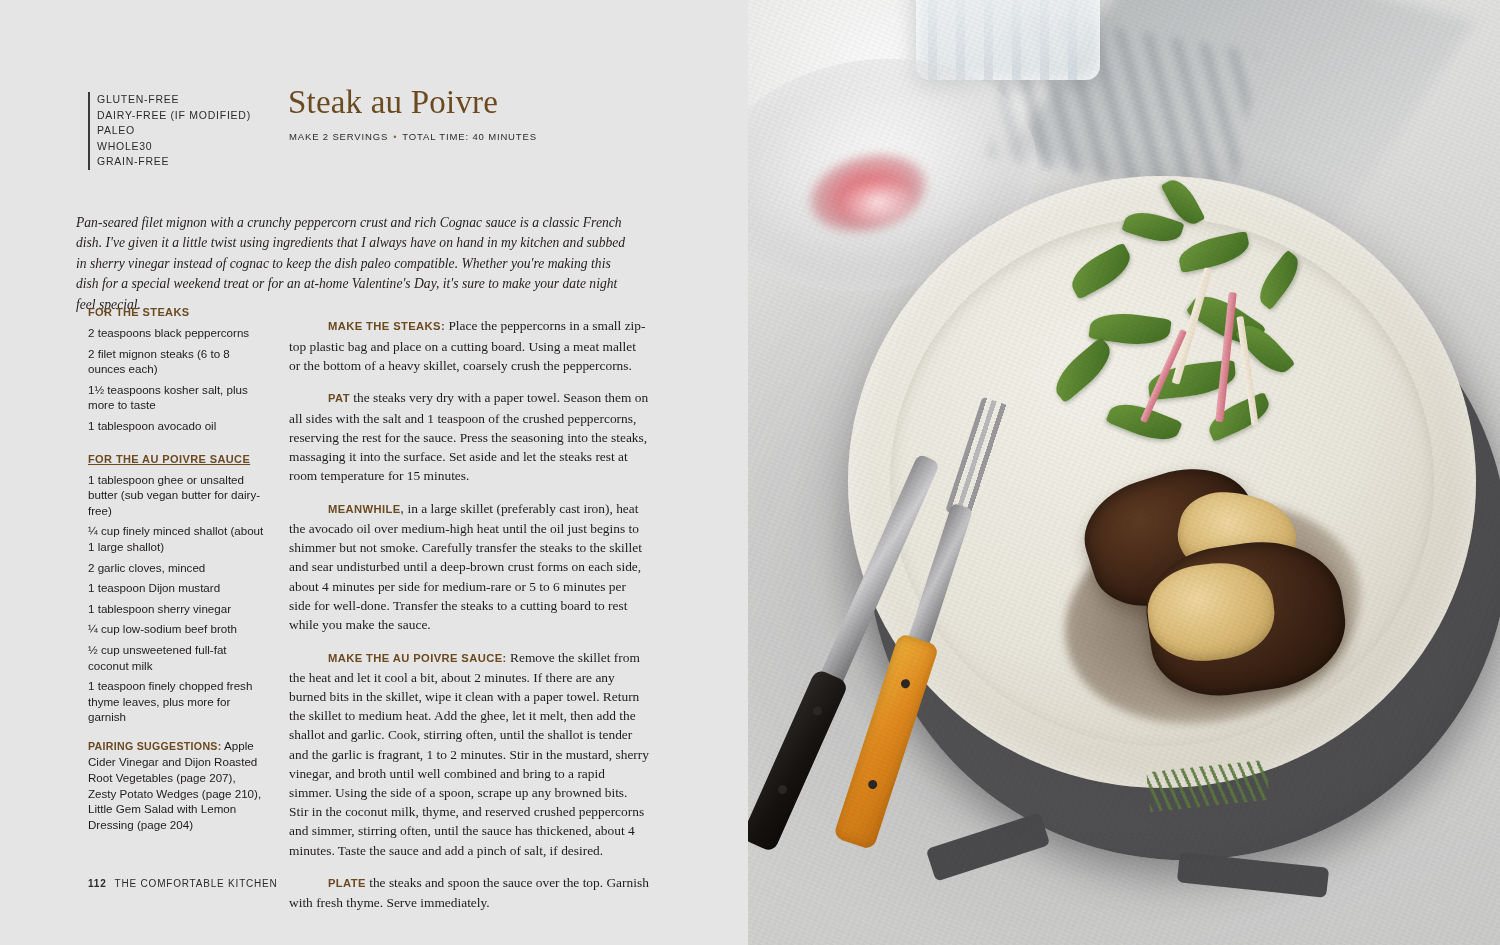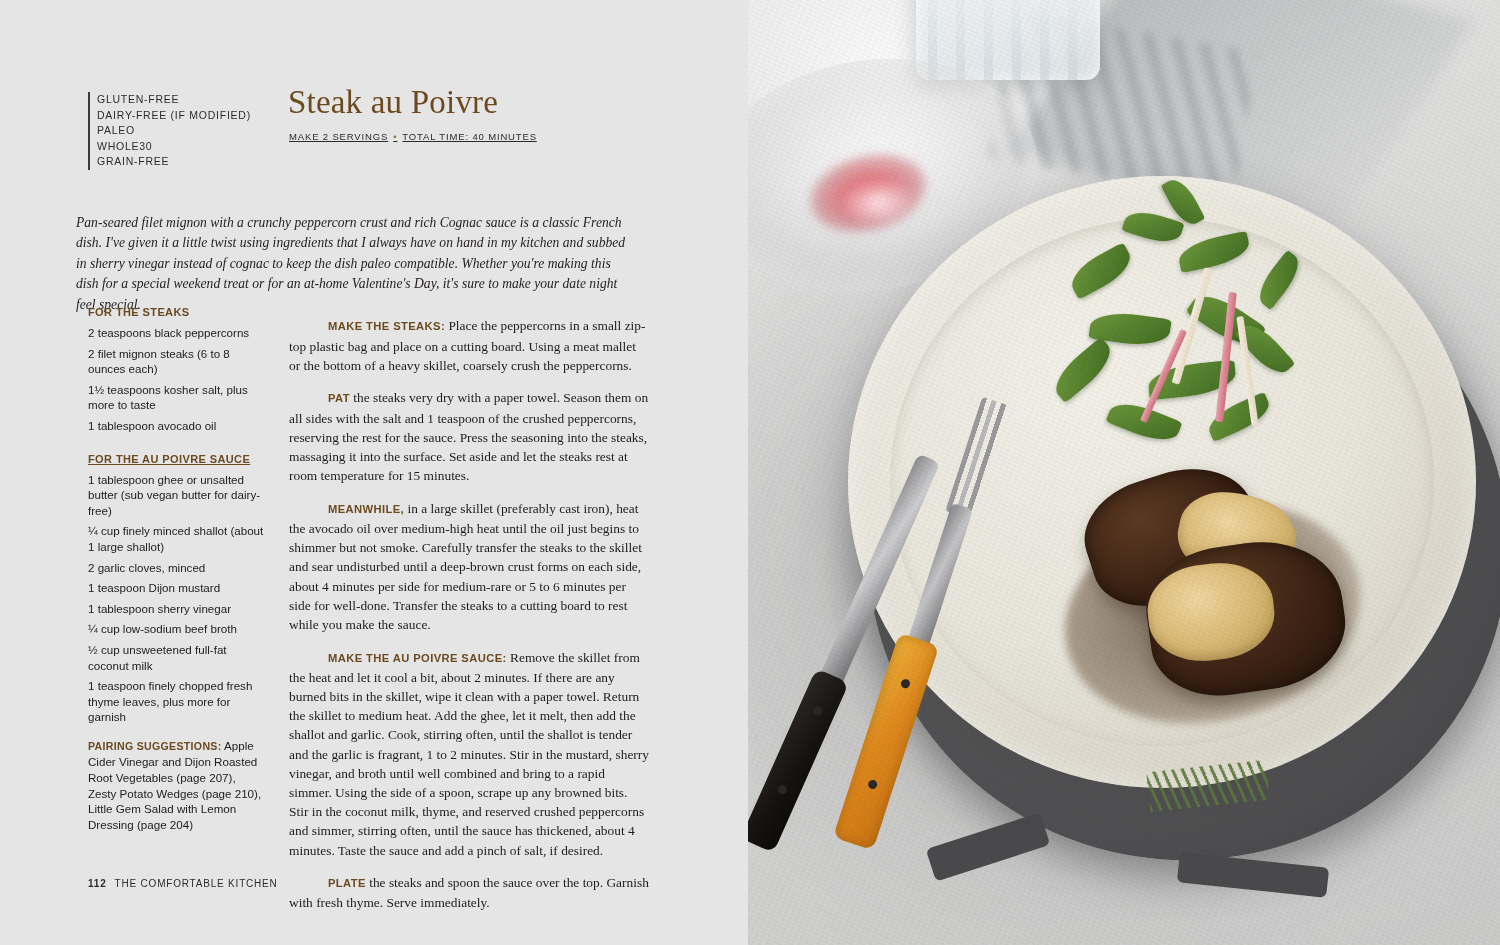--- a/index.html
+++ b/index.html
@@ -68,21 +68,20 @@
   .subtitle {
     position: absolute;
     left: 289px;
     top: 131px;
     font-family: "Liberation Sans", sans-serif;
     font-size: 9.5px;
     letter-spacing: 0.85px;
     color: #2b2b2b;
     text-transform: uppercase;
     white-space: nowrap;
-    text-decoration: underline;
   }
   .subtitle .dot {
     color: #8a6a32;
     padding: 0 5px;
   }
 
   
   .intro {
     position: absolute;
     left: 76px;

